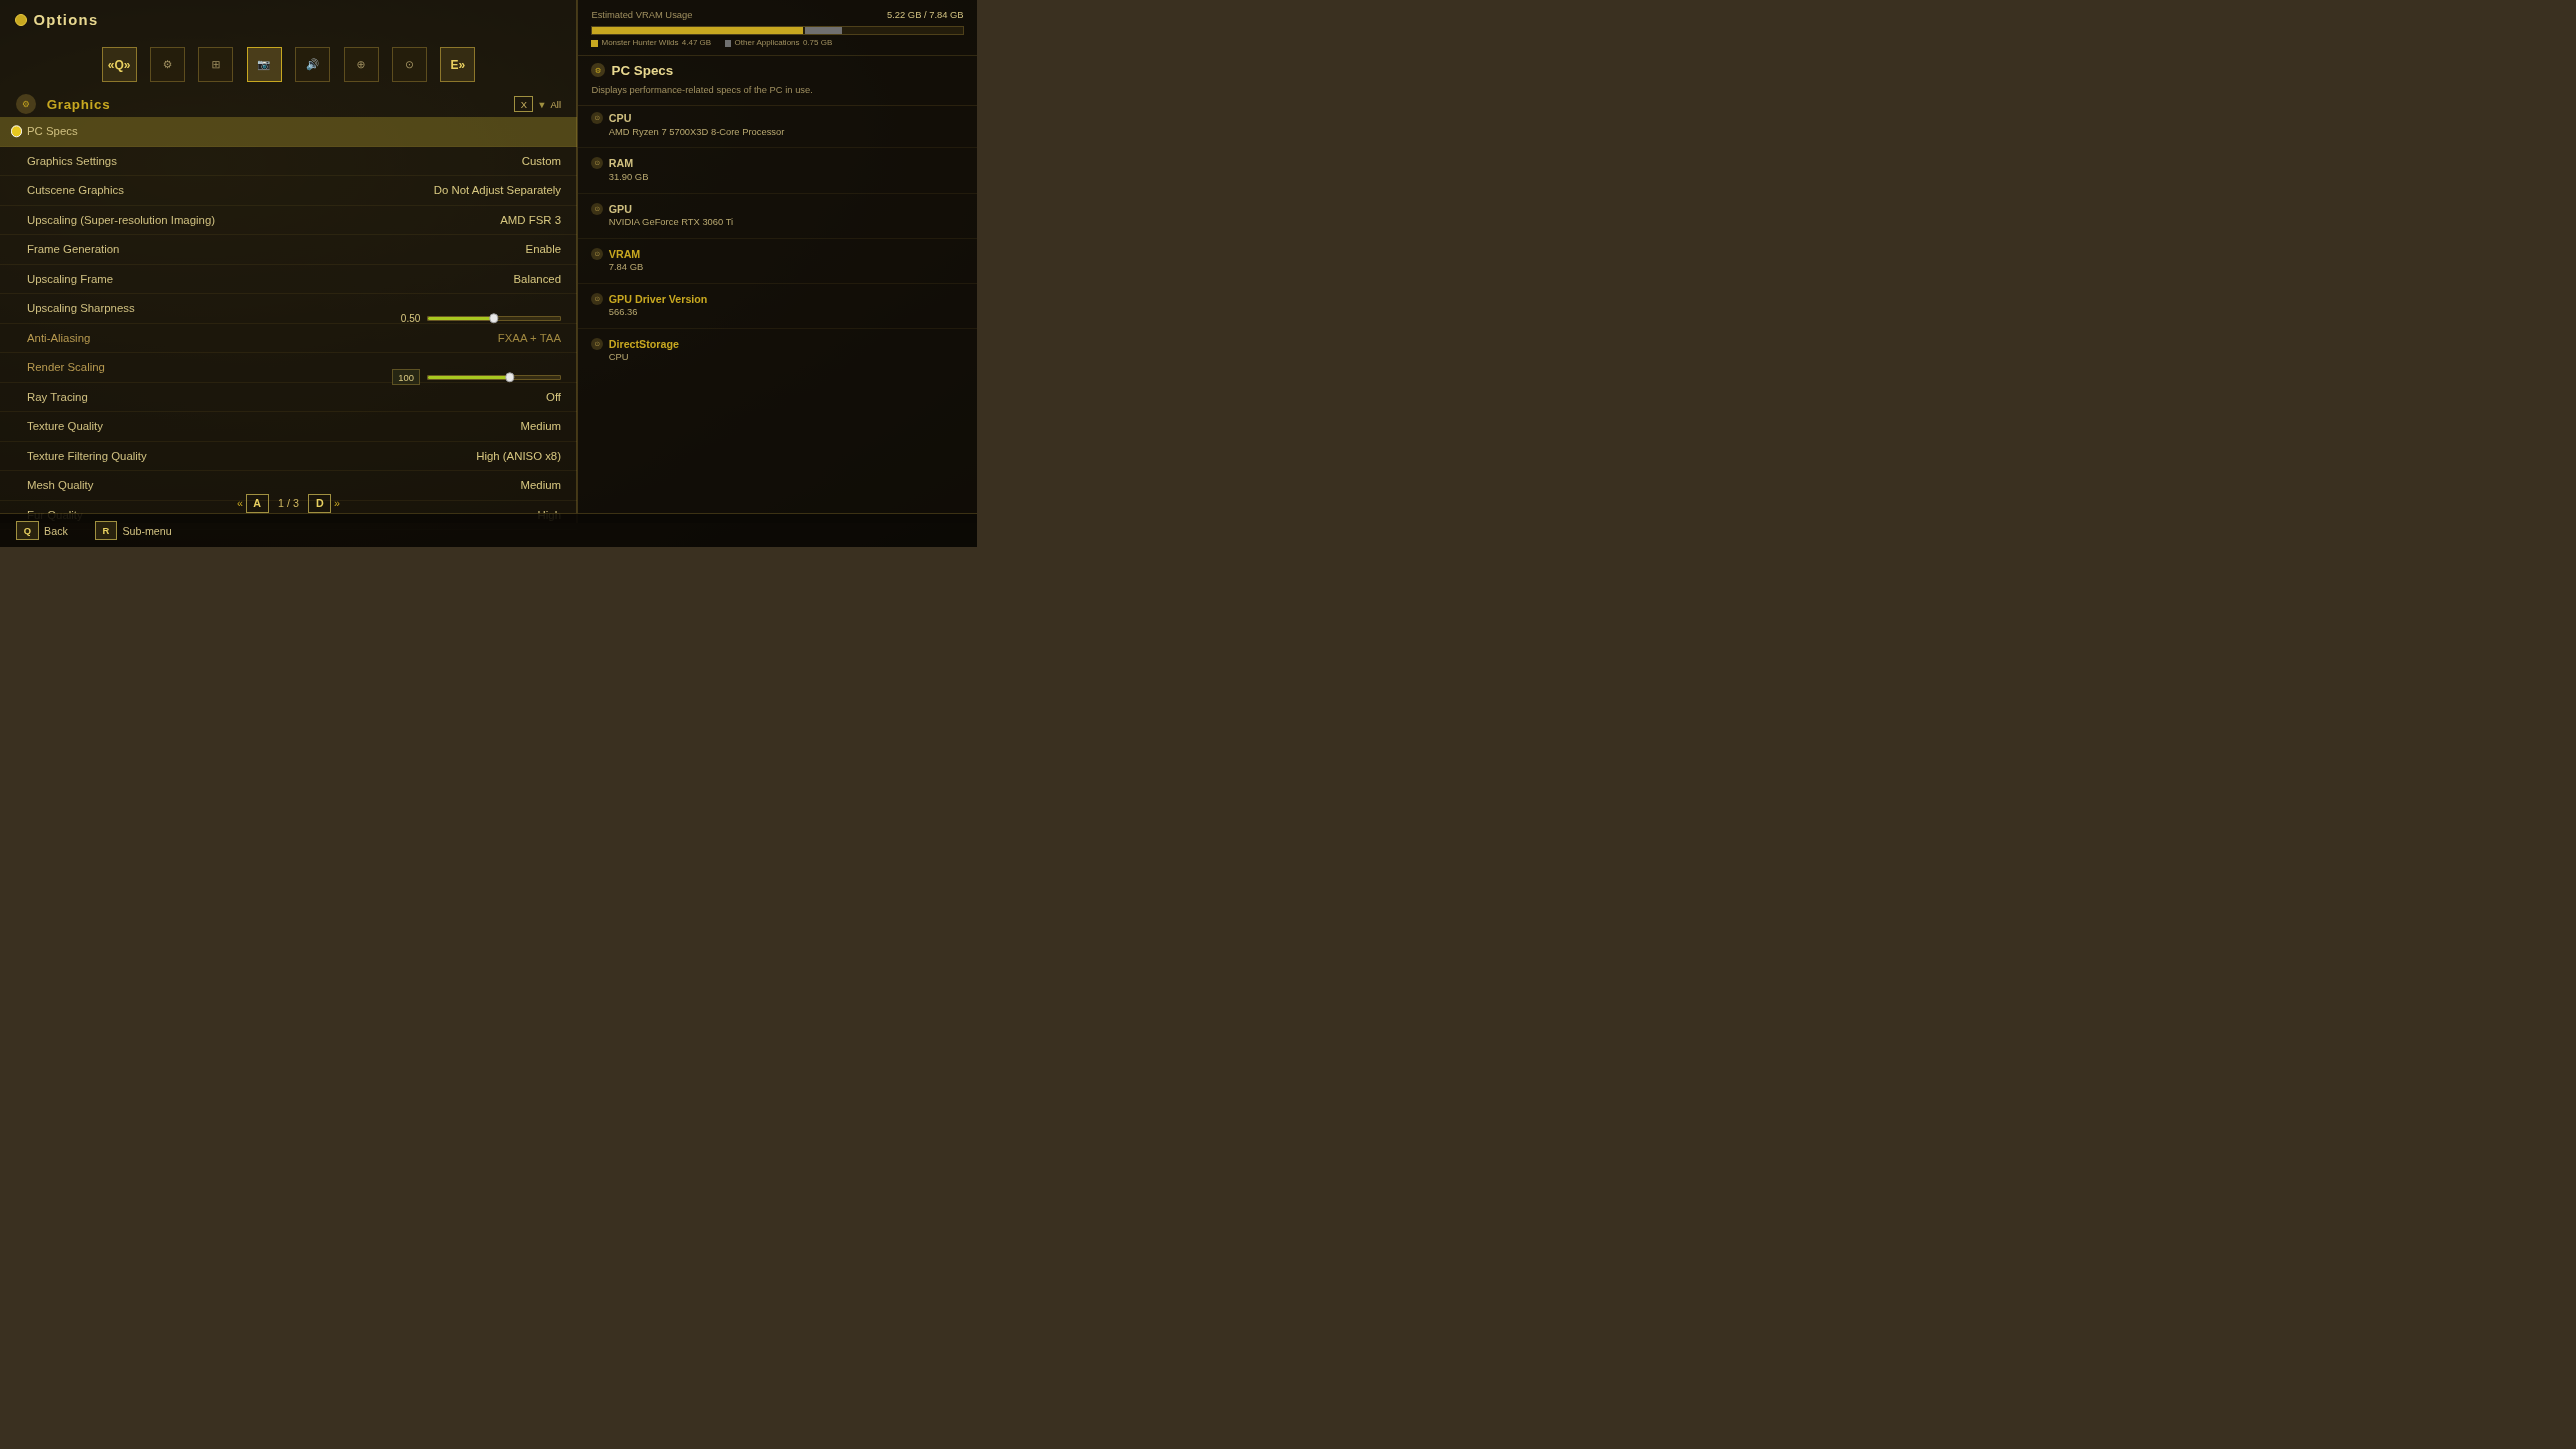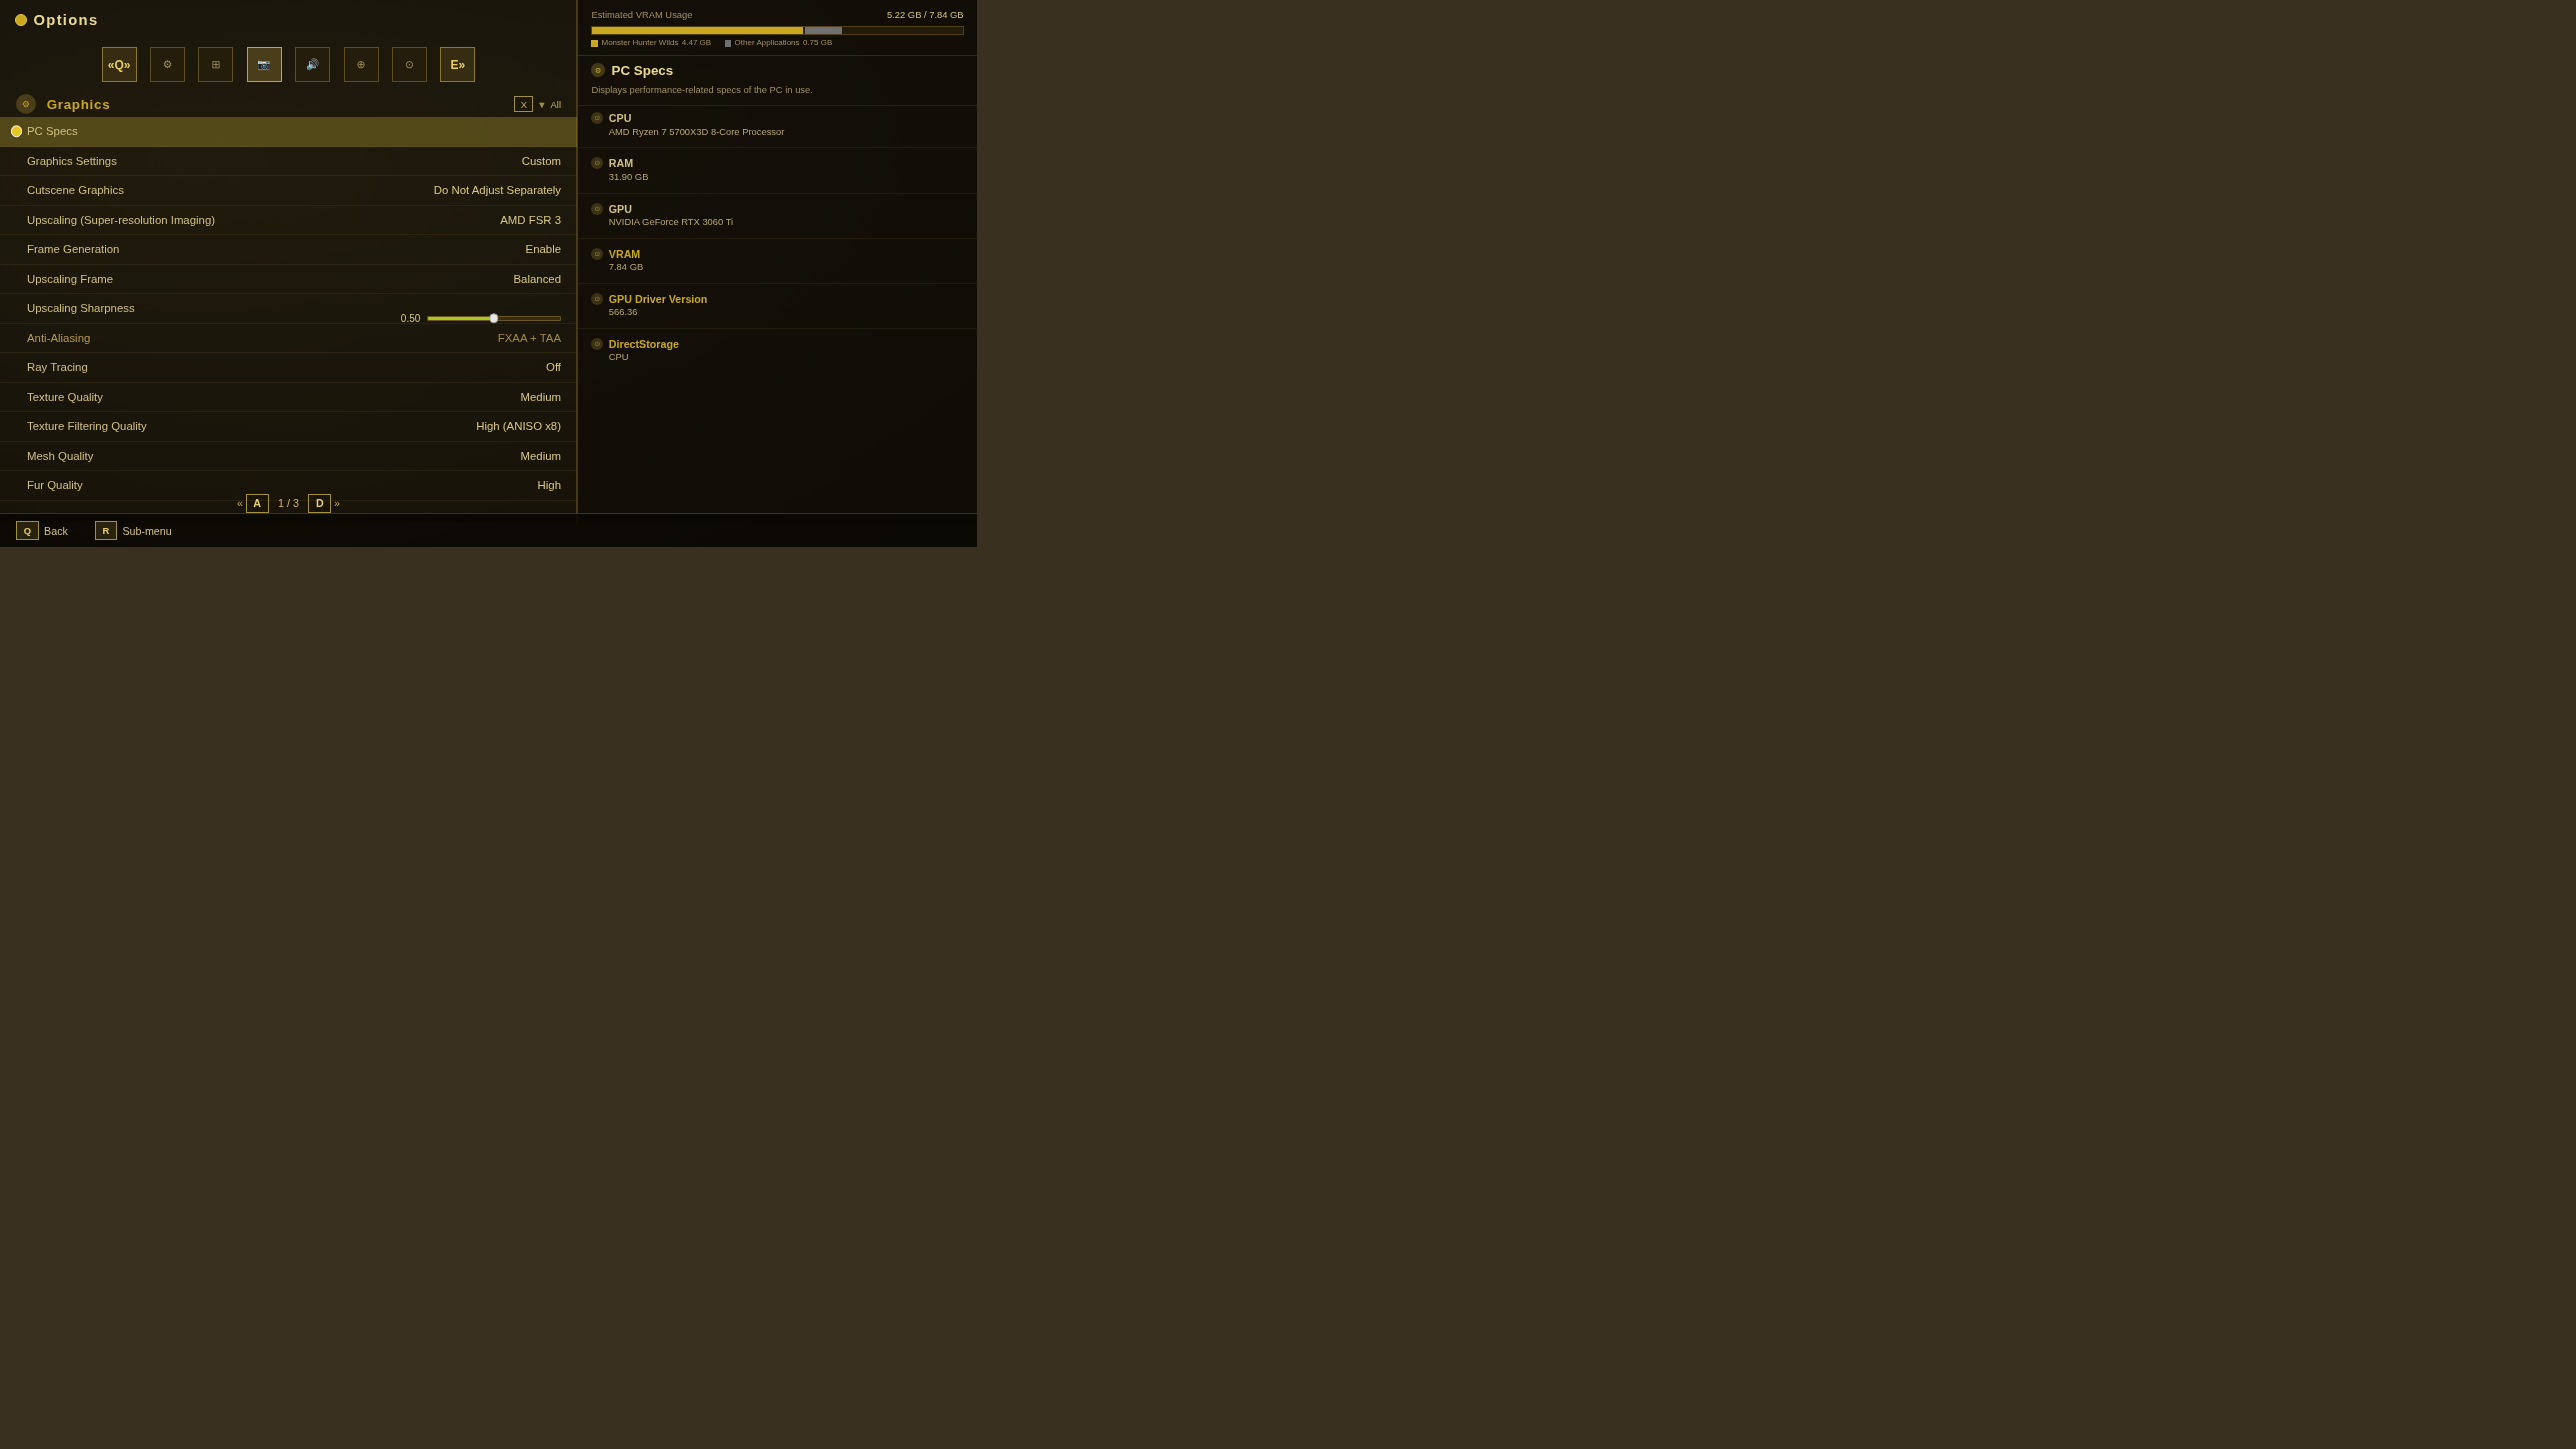--- a/index.html
+++ b/index.html
@@ -570,20 +570,30 @@
           <div class="slider-thumb" style="left: 50%;"></div>
         </div>
       </div>
     </div>
 
     <div class="setting-row muted">
       <span class="setting-label">Anti-Aliasing</span>
       <span class="setting-value">FXAA + TAA</span>
     </div>
 
+    <div class="setting-row muted">
+      <span class="setting-label">Render Scaling</span>
+      <div class="slider-container">
+        <span class="slider-value-box">100</span>
+        <div class="slider-track">
+          <div class="slider-fill" style="width: 62%;"></div>
+          <div class="slider-thumb" style="left: 62%;"></div>
+        </div>
+      </div>
+    </div>
 
     <div class="setting-row">
       <span class="setting-label">Ray Tracing</span>
       <span class="setting-value">Off</span>
     </div>
 
     <div class="setting-row">
       <span class="setting-label">Texture Quality</span>
       <span class="setting-value">Medium</span>
     </div>

